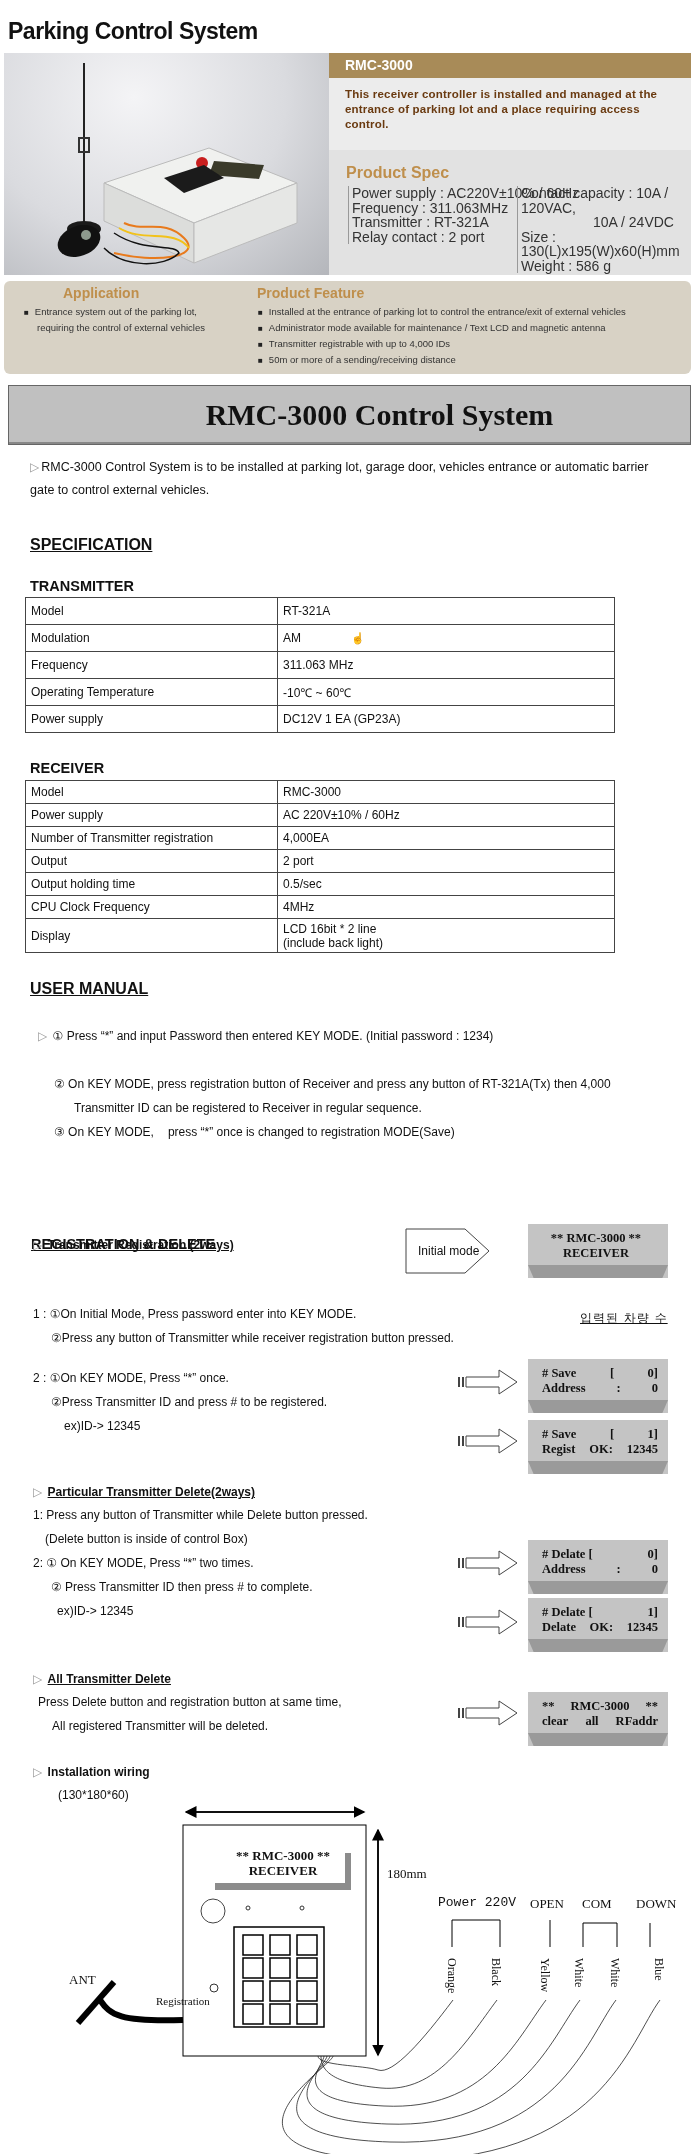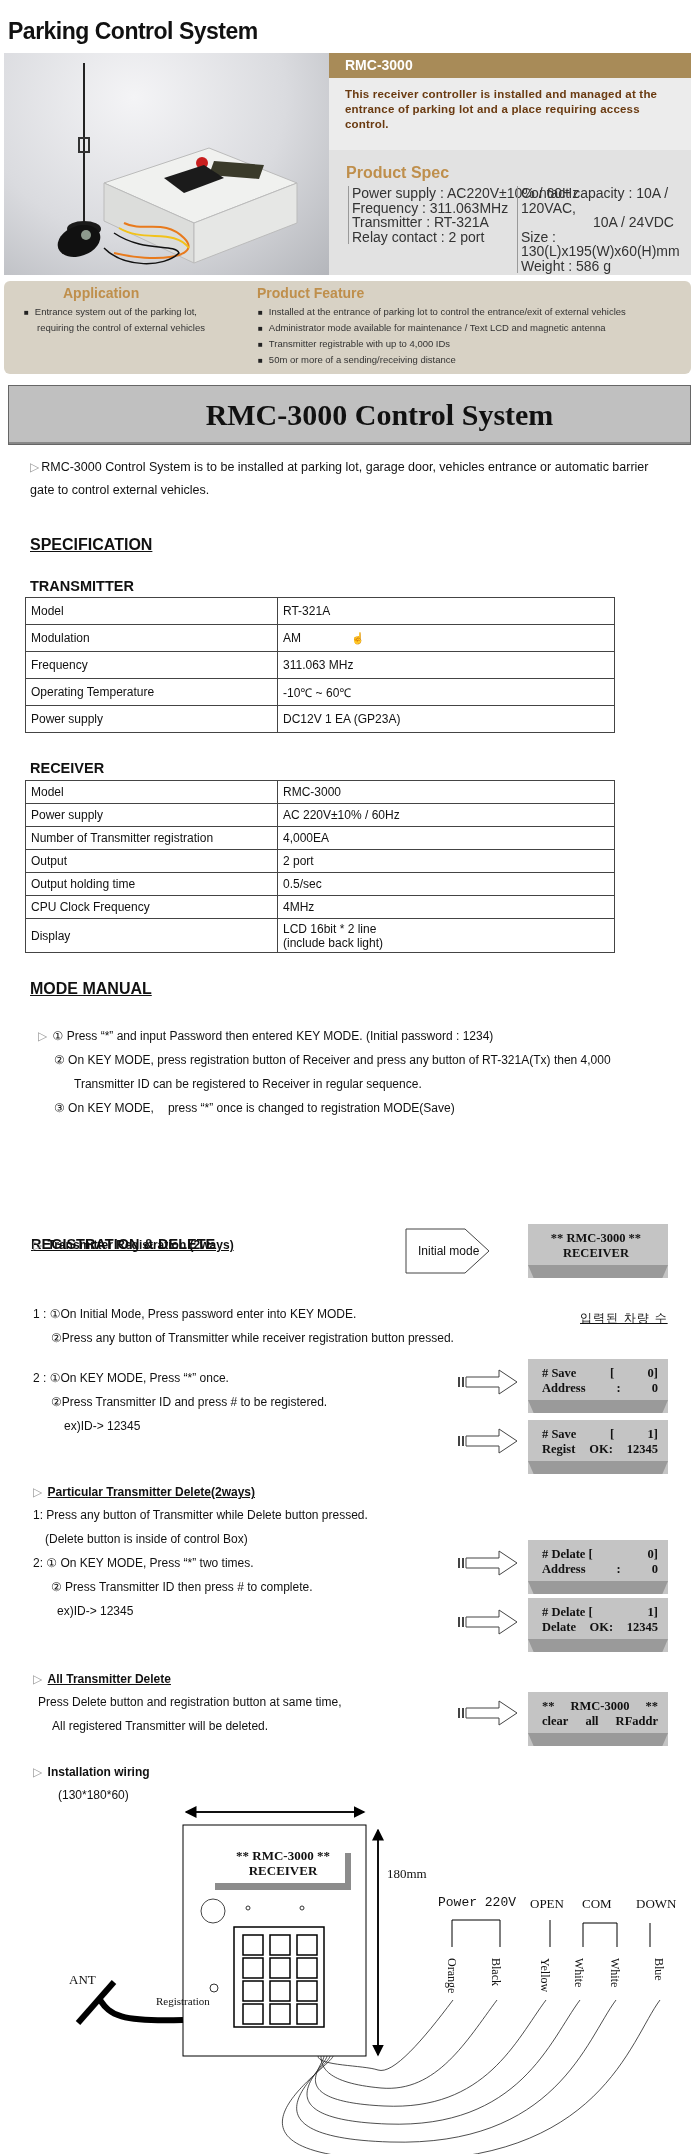--- a/index.html
+++ b/index.html
@@ -168,24 +168,24 @@
   <tr class="tall">
         <td>Display</td>
         <td>
           <div>LCD 16bit * 2 line</div>
           <div>(include back light)</div>
         </td>
       </tr>
 </tbody>
   </table>
 
-<div class="abs sec-head" style="left:30px; top:980px;">MODE MANUAL</div>
+<div class="abs sec-head" style="left:30px; top:980px;">USER MANUAL</div>
 <div class="abs manual" style="top:1024px;">
   <div><span class="tri">▷</span> <span>① Press “*” and input Password then entered KEY MODE. (Initial password : 1234)</span></div>
-  <div style="padding-left:16px;">② On KEY MODE, press registration button of Receiver and press any button of RT-321A(Tx) then 4,000</div>
+  <div style="padding-left:16px;margin-top:24px;">② On KEY MODE, press registration button of Receiver and press any button of RT-321A(Tx) then 4,000</div>
   <div style="padding-left:36px;">Transmitter ID can be registered to Receiver in regular sequence.</div>
   <div style="padding-left:16px;"><span>③ On KEY MODE,</span><span style="margin-left:14px;margin-top:11px;">press “*” once is changed to registration MODE(Save)</span></div>
 </div>
 
 <div class="abs sec-head" style="left:31px; top:1236px; font-size:14.5px;">REGISTRATION &amp; DELETE</div>
 <div class="abs body-text" style="left:33px; top:1233px;text-align:center;"><span class="tri">▷</span> <span class="u">Transmitter Registration (2ways)</span></div>
 
 <svg class="abs" style="left:405px; top:1228px;" width="86" height="46">
   <polygon points="1,1 60,1 84,23 60,45 1,45" fill="#fff" stroke="#444"></polygon>
 </svg>

